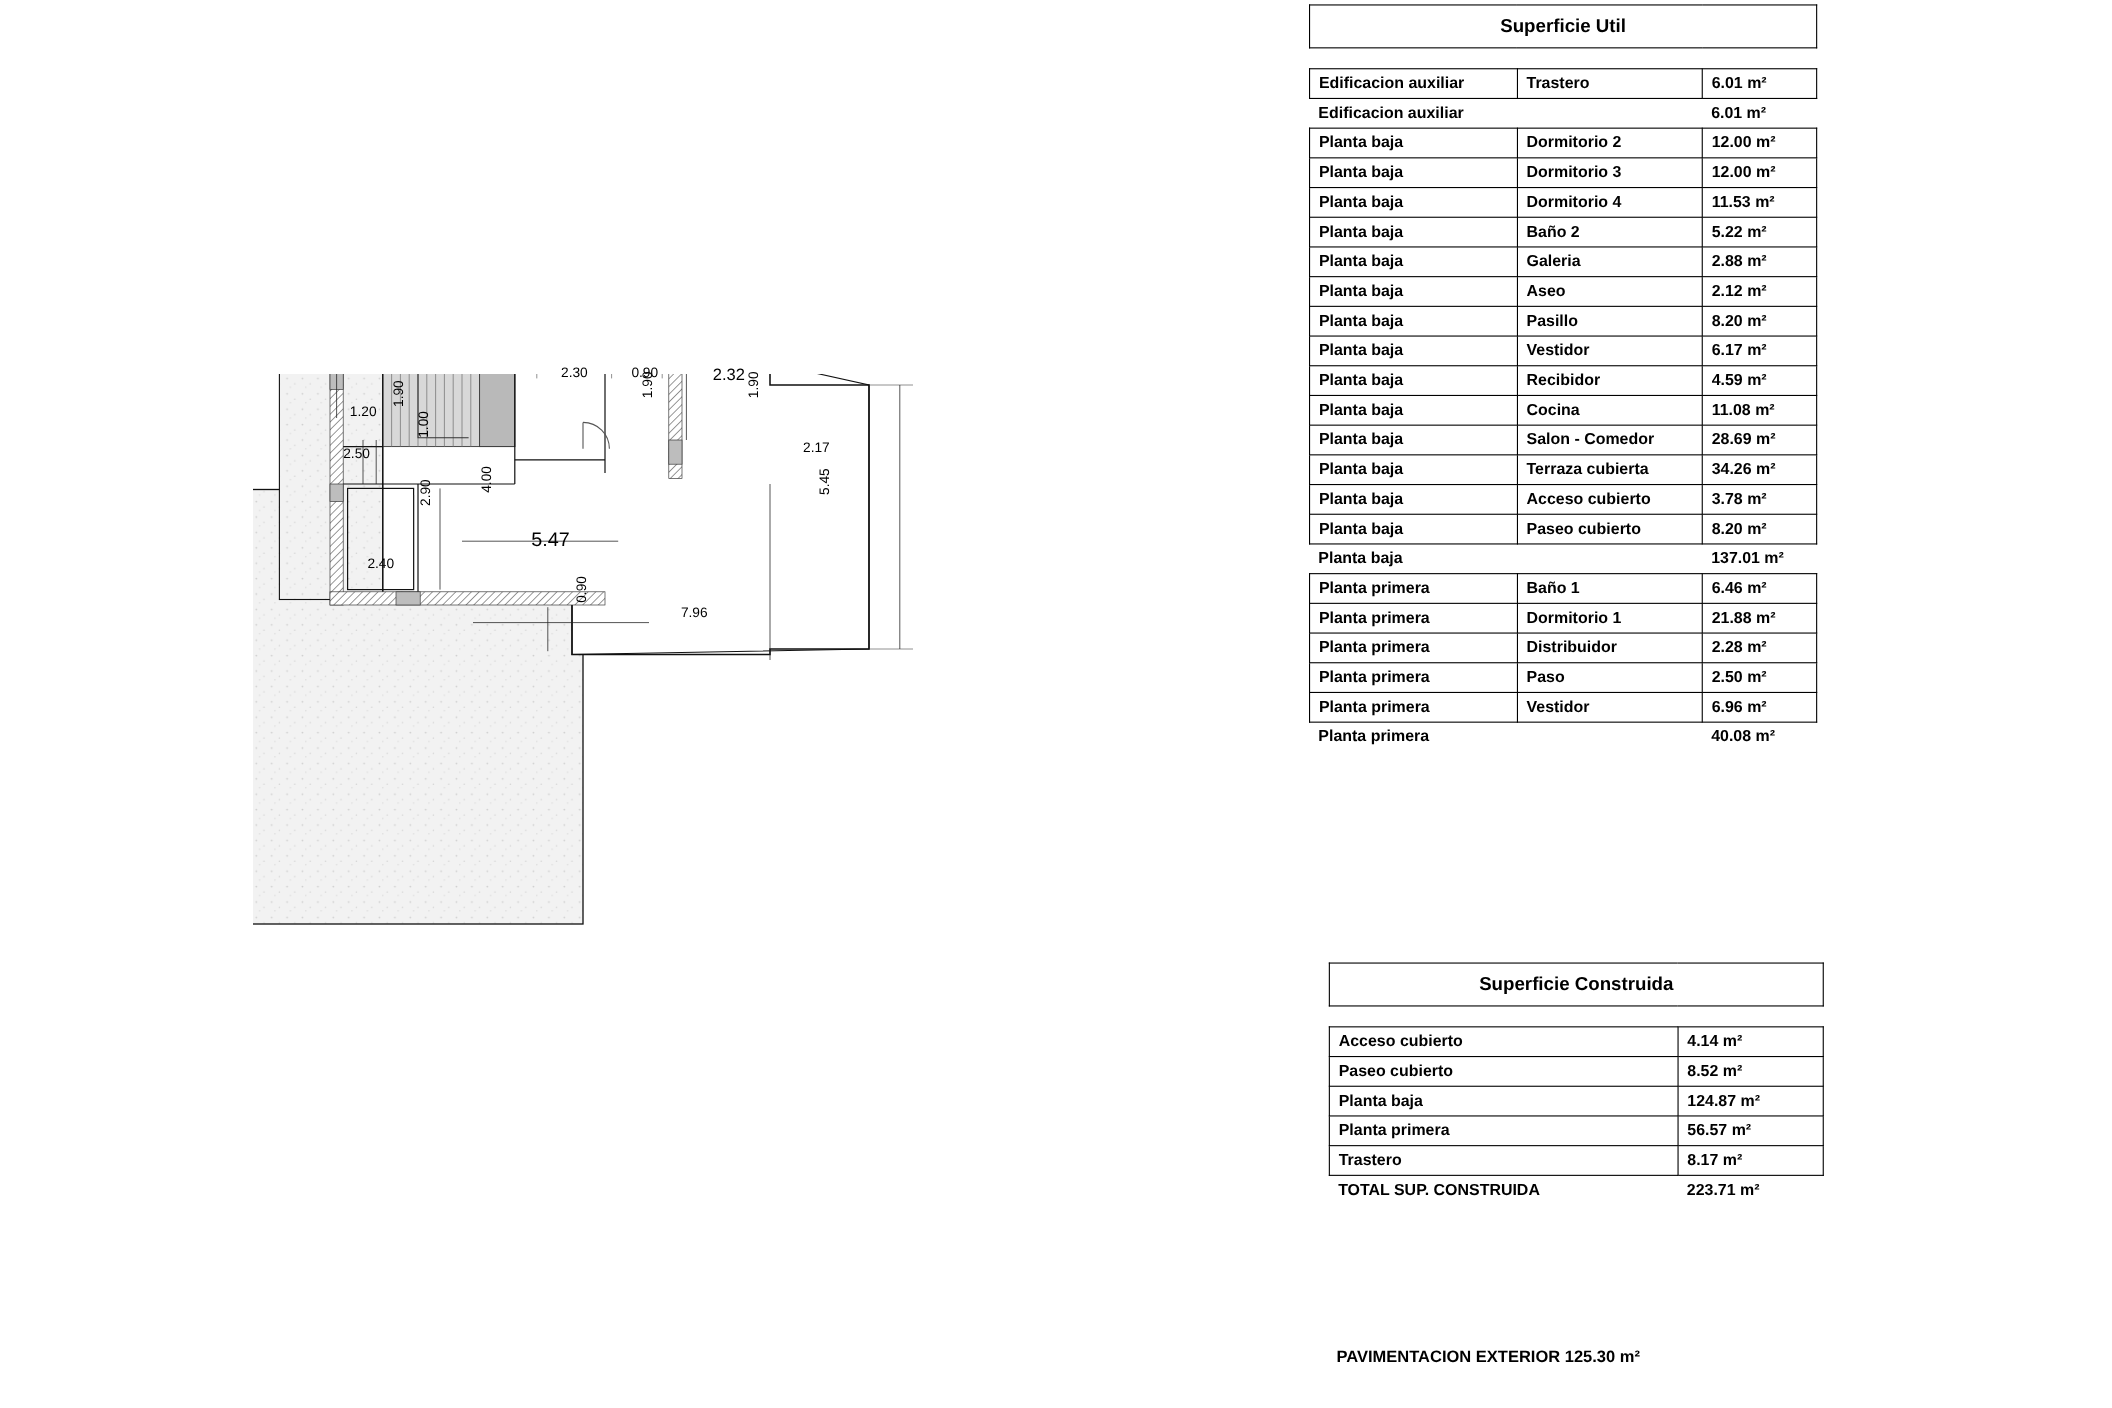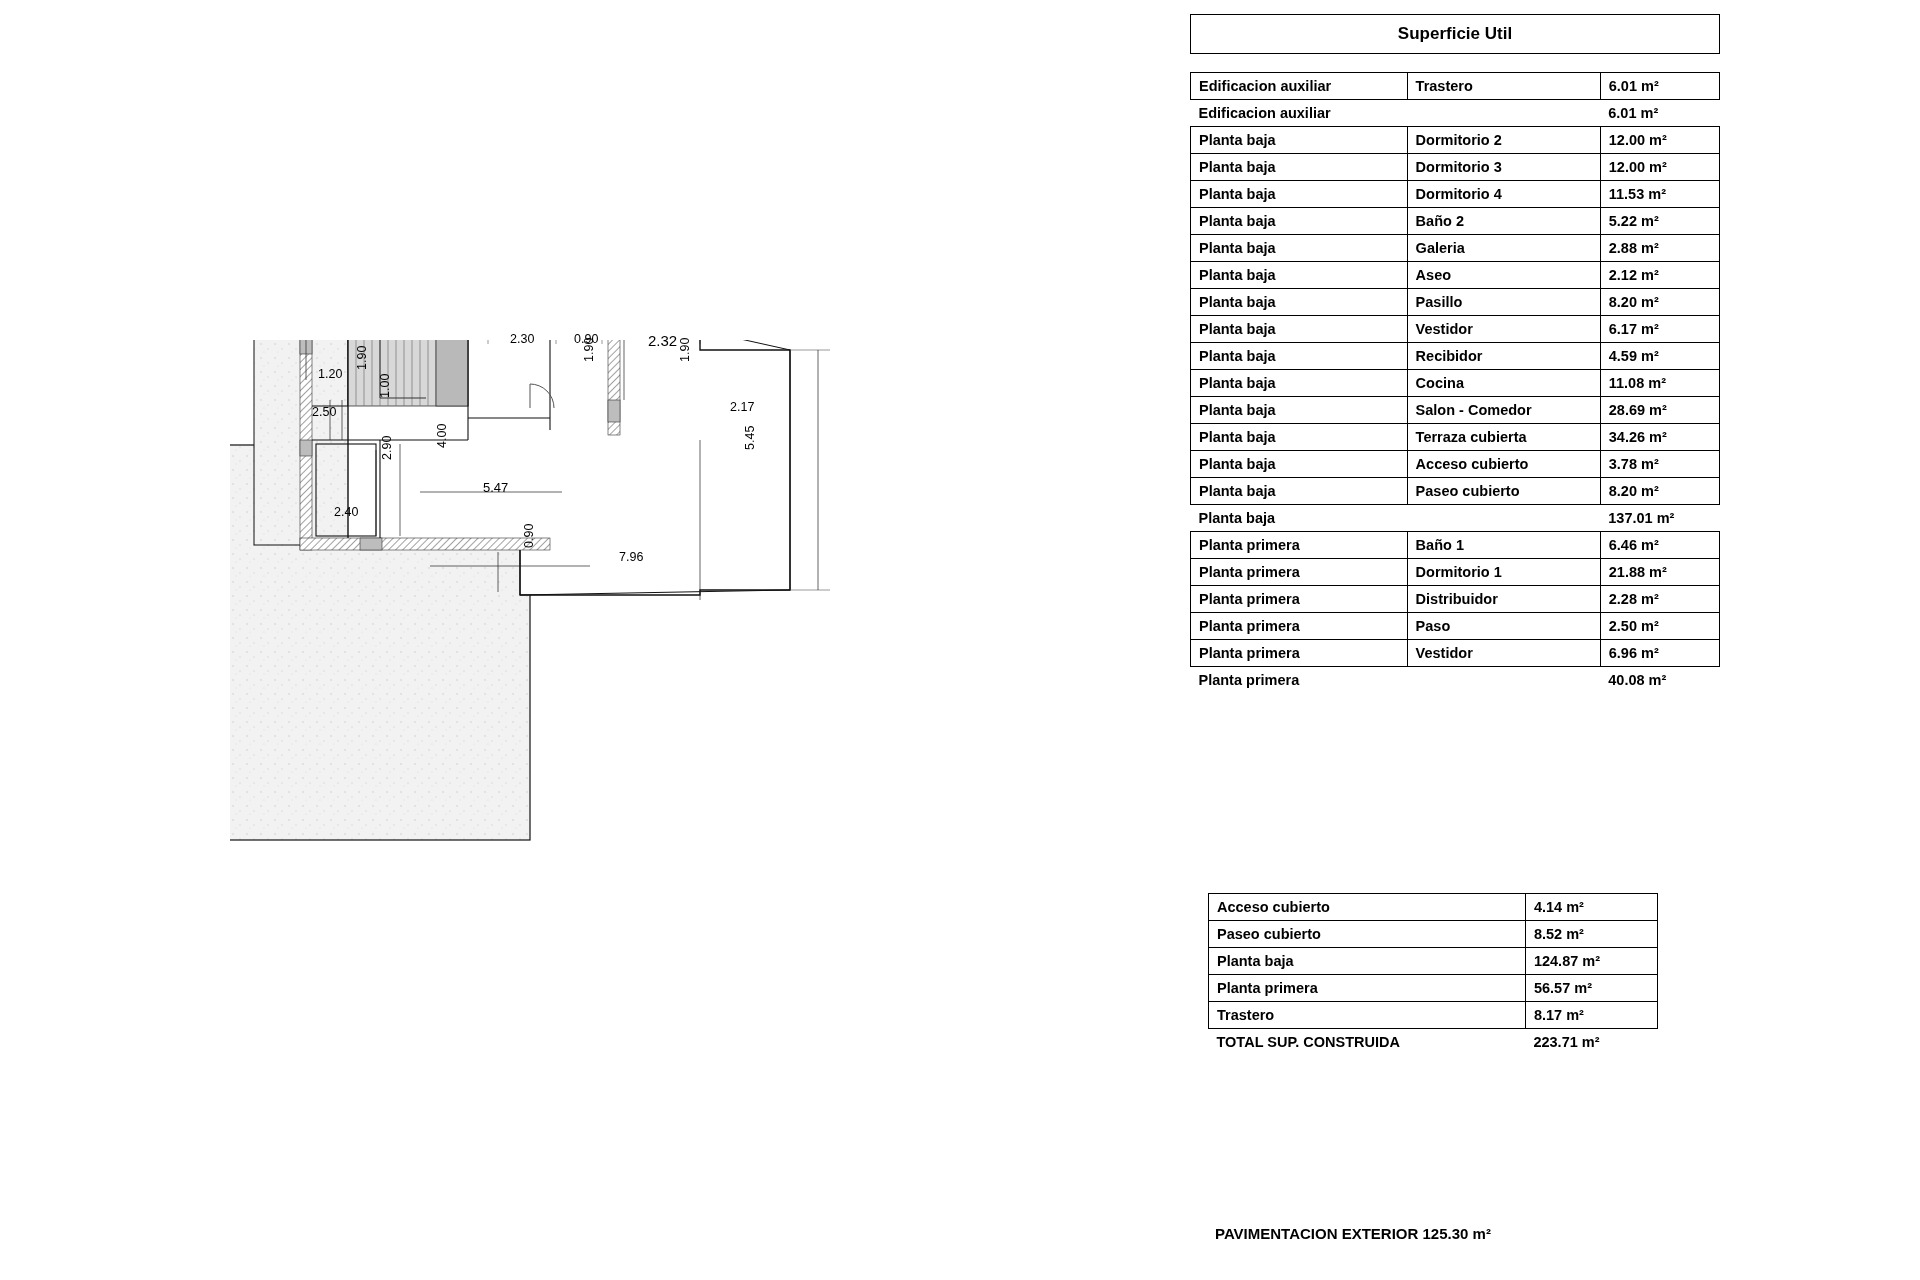--- a/index.html
+++ b/index.html
@@ -9,21 +9,21 @@
   
   #plan{position:absolute;left:230px;top:340px;width:760px;height:700px;}
   #plan svg{display:block;}
 
   
   .tbl{position:absolute;border-collapse:collapse;font-size:14.5px;}
   .tbl td{padding:5px 8px;vertical-align:middle;white-space:nowrap;}
   .b{font-weight:bold;}
 
   
-  #util{left:1190px;top:14px;width:530px;padding-left:28px;}
+  #util{left:1190px;top:4px;width:462px;padding-left:28px;}
   #util .title{border:1px solid #000;text-align:center;font-weight:bold;font-size:17px;padding:9px 0;}
   #util .hdr td{border:1px solid #000;border-top:none;font-weight:bold;font-size:15px;}
   .rowline td{border:1px solid #000;}
   .sumline td{border:none;font-weight:bold;}
   .sep{height:8px;}
   .cNivel{width:122px;}
   .cNombre{width:232px;}
   .cArea{width:108px;}
 
   
@@ -149,21 +149,21 @@
     <div style="position:absolute;left:125px;top:30px;font-size:12.5px;transform:rotate(-90deg);transform-origin:left top;">1.90</div>
     <div style="position:absolute;left:280px;top:-8px;font-size:12.5px;">2.30</div>
     <div style="position:absolute;left:344px;top:-8px;font-size:12.5px;">0.90</div>
     <div style="position:absolute;left:418px;top:-8px;font-size:15px;">2.32</div>
     <div style="position:absolute;left:352px;top:22px;font-size:12.5px;transform:rotate(-90deg);transform-origin:left top;">1.90</div>
     <div style="position:absolute;left:448px;top:22px;font-size:12.5px;transform:rotate(-90deg);transform-origin:left top;">1.90</div>
     <div style="position:absolute;left:500px;top:60px;font-size:12.5px;">2.17</div>
     <div style="position:absolute;left:82px;top:65px;font-size:12.5px;">2.50</div>
     <div style="position:absolute;left:148px;top:58px;font-size:12.5px;transform:rotate(-90deg);transform-origin:left top;">1.00</div>
     <div style="position:absolute;left:205px;top:108px;font-size:12.5px;transform:rotate(-90deg);transform-origin:left top;">4.00</div>
-    <div style="position:absolute;left:253px;top:140px;font-size:13px;">5.47</div>
+    <div style="position:absolute;left:253px;top:140px;font-size:18px;">5.47</div>
     <div style="position:absolute;left:150px;top:120px;font-size:12.5px;transform:rotate(-90deg);transform-origin:left top;">2.90</div>
     <div style="position:absolute;left:104px;top:165px;font-size:12.5px;">2.40</div>
     <div style="position:absolute;left:513px;top:110px;font-size:12.5px;transform:rotate(-90deg);transform-origin:left top;">5.45</div>
     <div style="position:absolute;left:389px;top:210px;font-size:12.5px;">7.96</div>
     <div style="position:absolute;left:292px;top:208px;font-size:12.5px;transform:rotate(-90deg);transform-origin:left top;">0.90</div>
   </div>
 
   <table class="tbl" id="util">
     <tbody>
         <tr>
@@ -285,20 +285,23 @@
     </tr>
     <tr class="sumline">
       <td class="b" colspan="2">Planta primera</td>
       <td class="b">40.08 m²</td>
     </tr>
   </tbody>
     </table>
 
   <table class="tbl" id="constr">
     <tbody>
+        <tr>
+      <td class="title" colspan="2">Superficie Construida</td>
+    </tr>
     <tr>
           <td class="sep" colspan="2"></td>
         </tr>
 
     <tr class="rowline">
       <td class="b">Acceso cubierto</td>
       <td class="b">4.14 m²</td>
     </tr>
     <tr class="rowline">
       <td class="b">Paseo cubierto</td>

